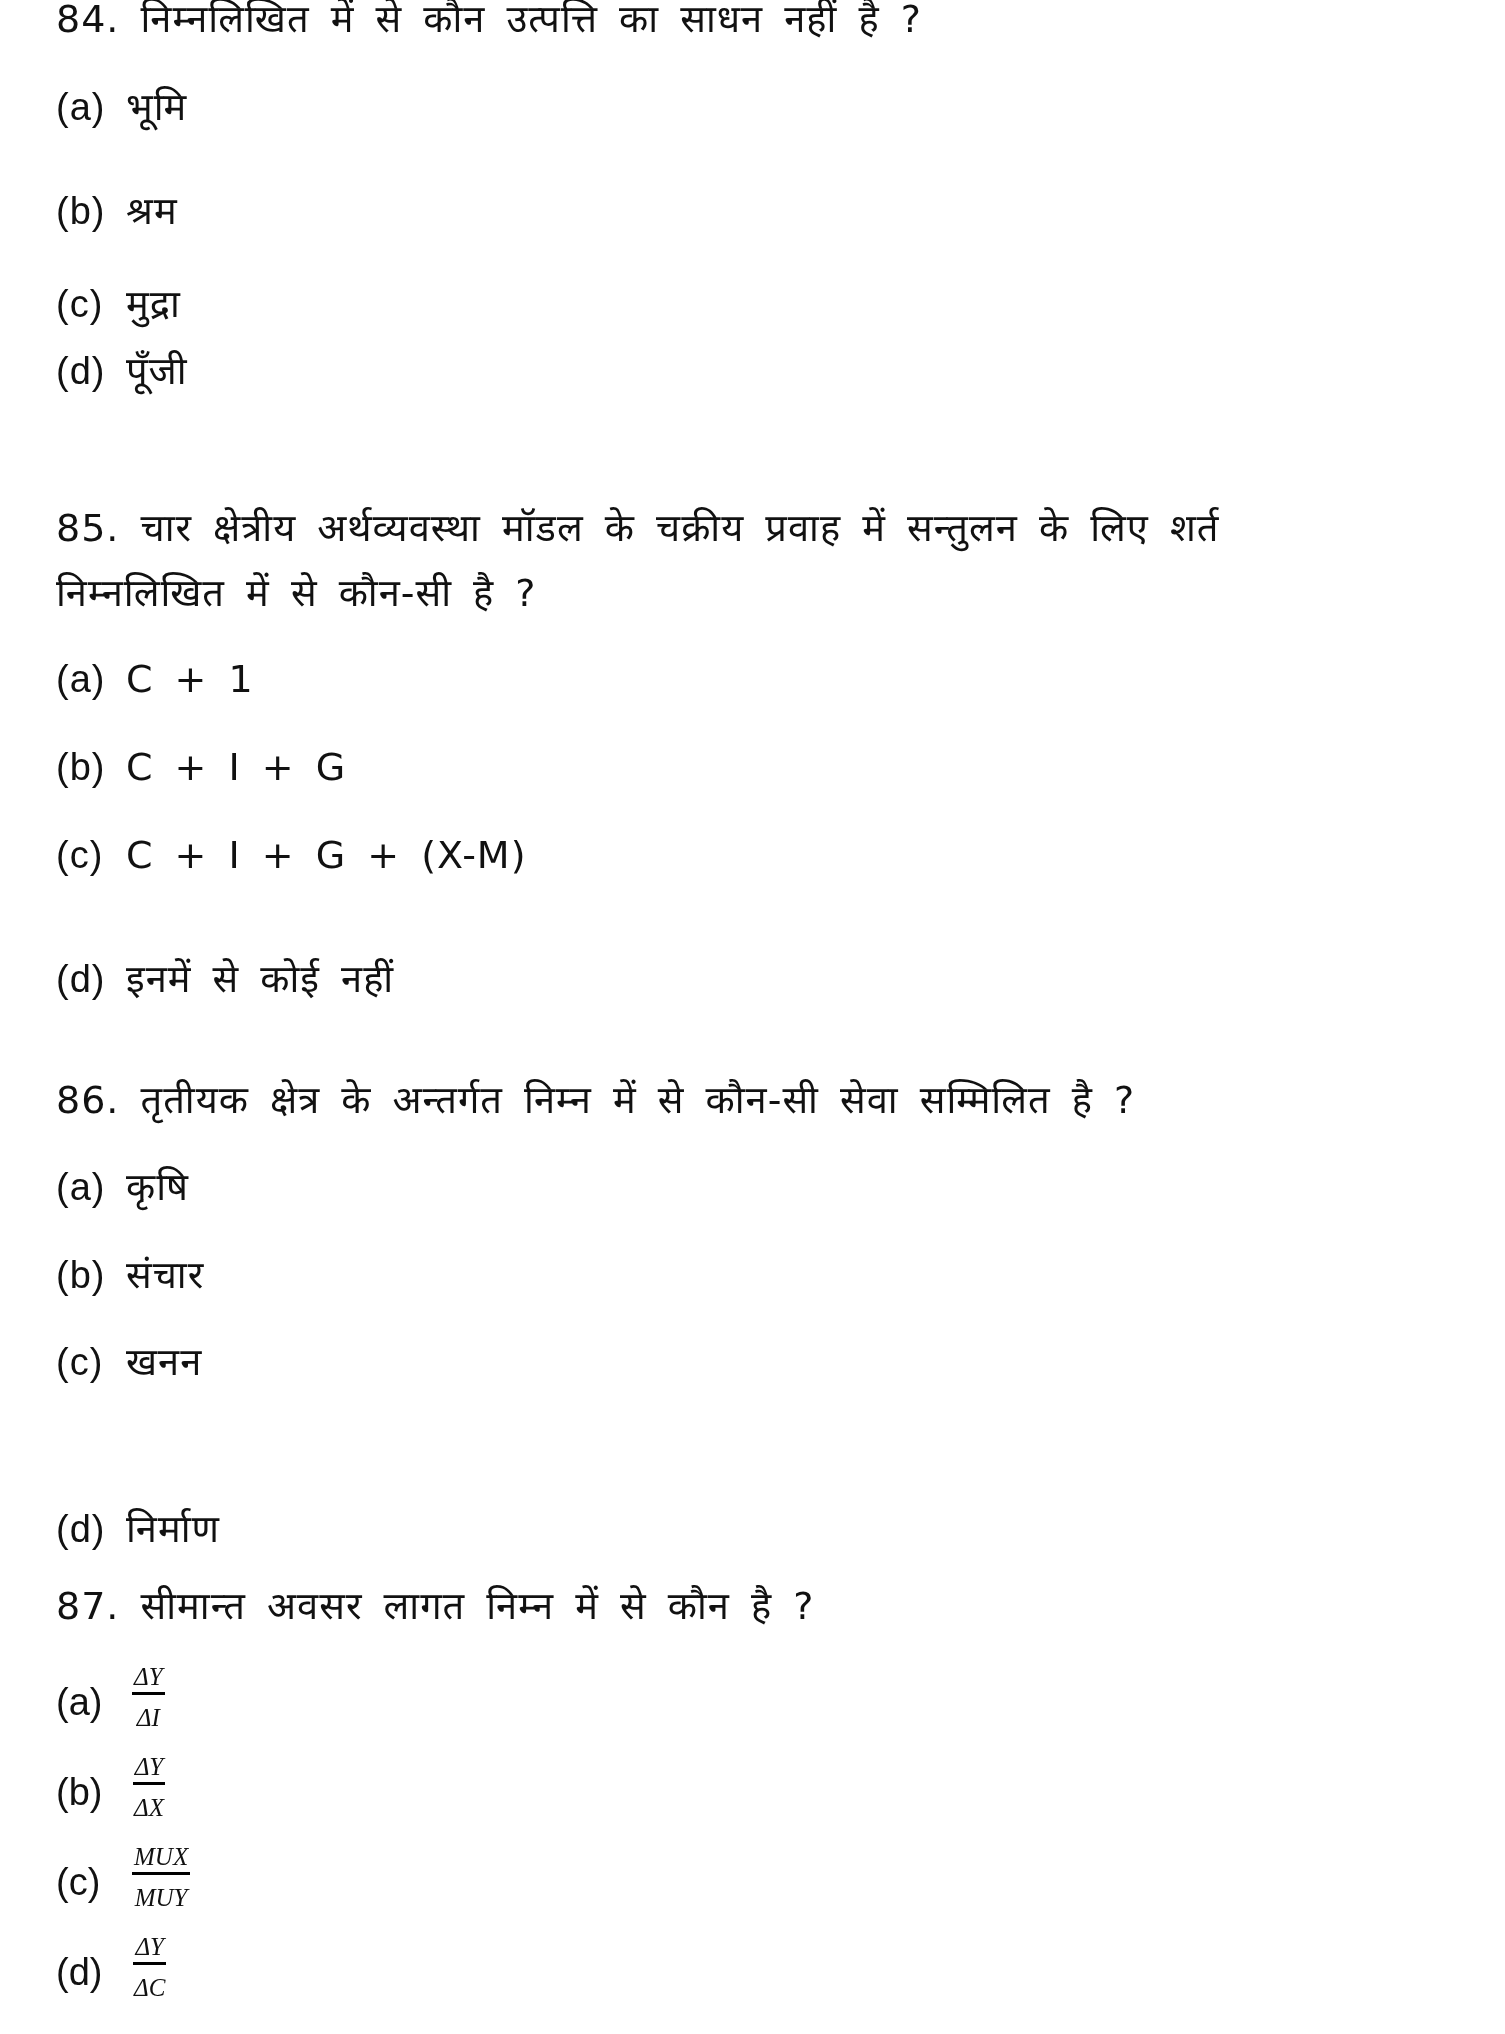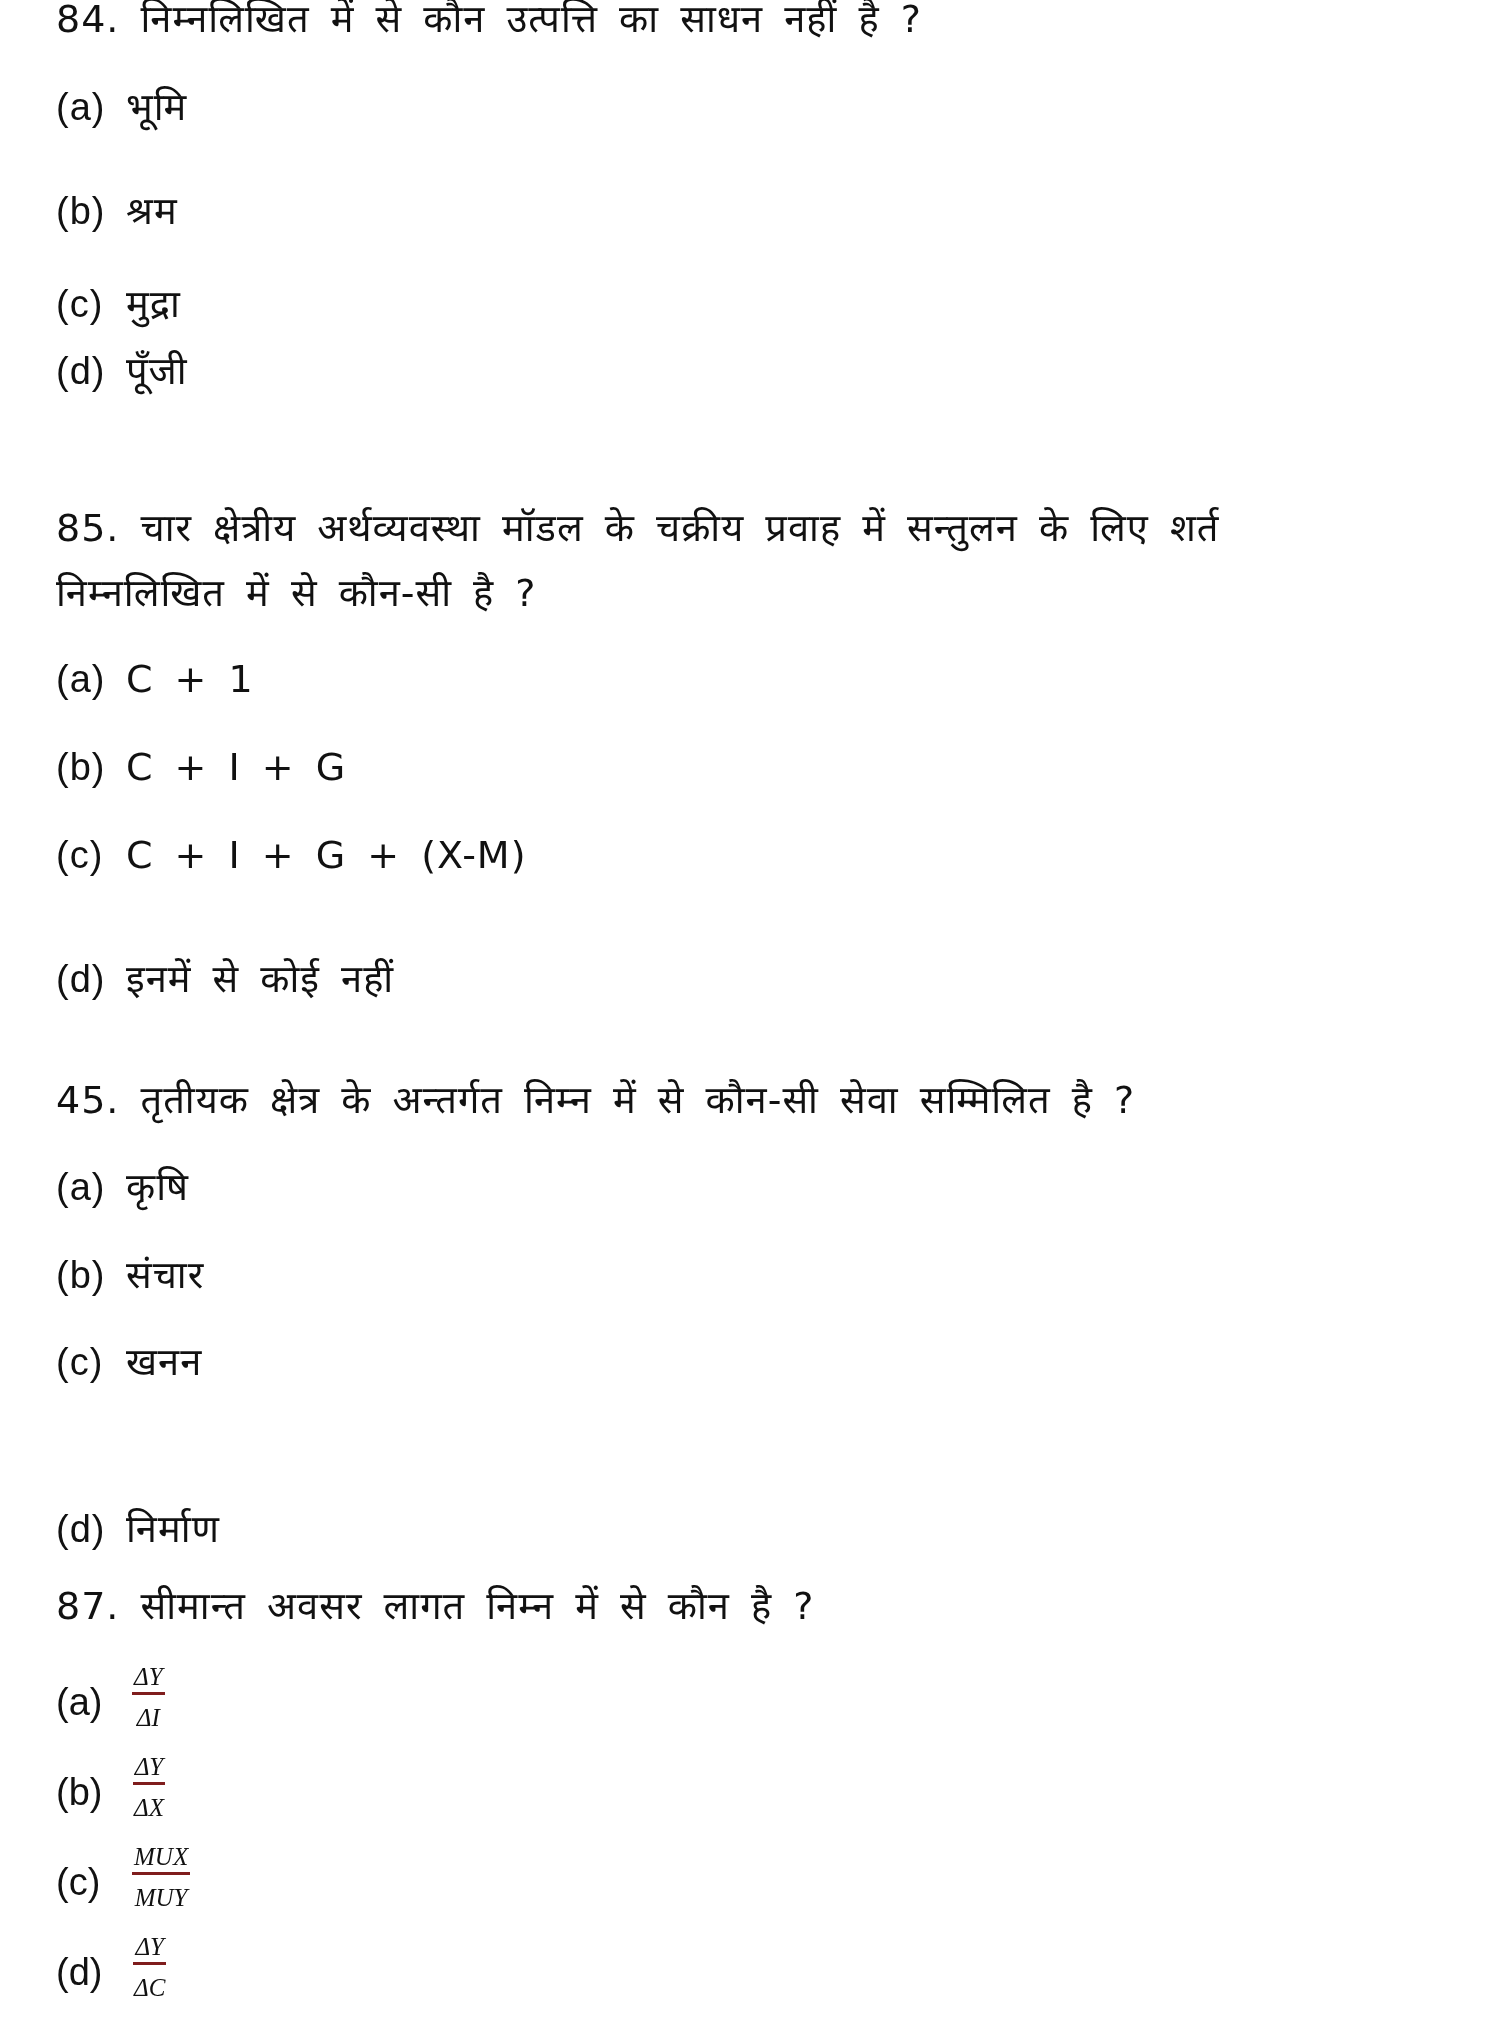--- a/index.html
+++ b/index.html
@@ -14,21 +14,21 @@
       letter-spacing: 1px; word-spacing: 8px;
     }
     .opt-label { display: inline-block; width: 70px; font-family: "Liberation Sans", sans-serif; }
     .frac-opt { position: absolute; left: 56px; display: flex; align-items: center; }
     .frac-opt .opt-label { font-size: 38px; line-height: 46px; }
     .frac {
       display: inline-flex; flex-direction: column; align-items: center;
       font-family: "Liberation Serif", serif; font-style: italic; font-size: 25px; line-height: 30px;
       margin-left: 6px;
     }
-    .frac .num { padding: 0 2px; border-bottom: 3px solid #7f1d1d; }
+    .frac .num { padding: 0 2px; border-bottom: 3px solid #000000; }
     .frac .den { padding: 8px 2px; }
   </style>
 </head>
 <body>
 
 <div class="line" style="top:-4px;">
   <span>84.</span>
   <span>निम्नलिखित में से कौन उत्पत्ति का साधन नहीं है ?</span>
 </div>
 <div class="line" style="top:84px;">
@@ -58,21 +58,21 @@
   <span class="opt-label">(b)</span><span>C + I + G</span>
 </div>
 <div class="line" style="top:832px;">
   <span class="opt-label">(c)</span><span>C + I + G + (X-M)</span>
 </div>
 <div class="line" style="top:920px;margin-top:36px;">
   <span class="opt-label">(d)</span><span>इनमें से कोई नहीं</span>
 </div>
 
 <div class="line" style="top:1077px;">
-  <span>45.</span>
+  <span>86.</span>
   <span>तृतीयक क्षेत्र के अन्तर्गत निम्न में से कौन-सी सेवा सम्मिलित है ?</span>
 </div>
 <div class="line" style="top:1164px;">
   <span class="opt-label">(a)</span><span>कृषि</span>
 </div>
 <div class="line" style="top:1252px;">
   <span class="opt-label">(b)</span><span>संचार</span>
 </div>
 <div class="line" style="top:1339px;">
   <span class="opt-label">(c)</span><span>खनन</span>

